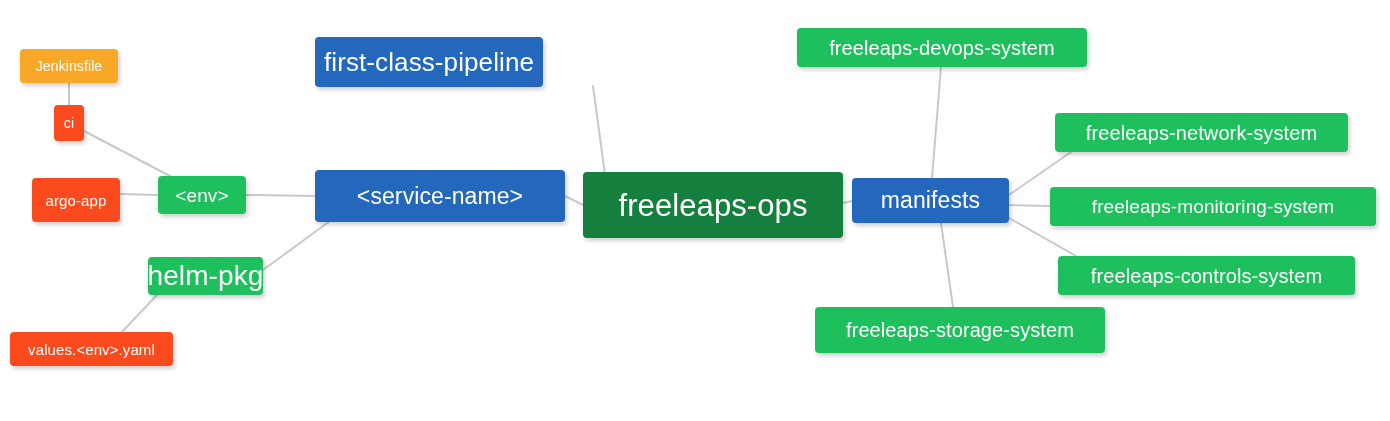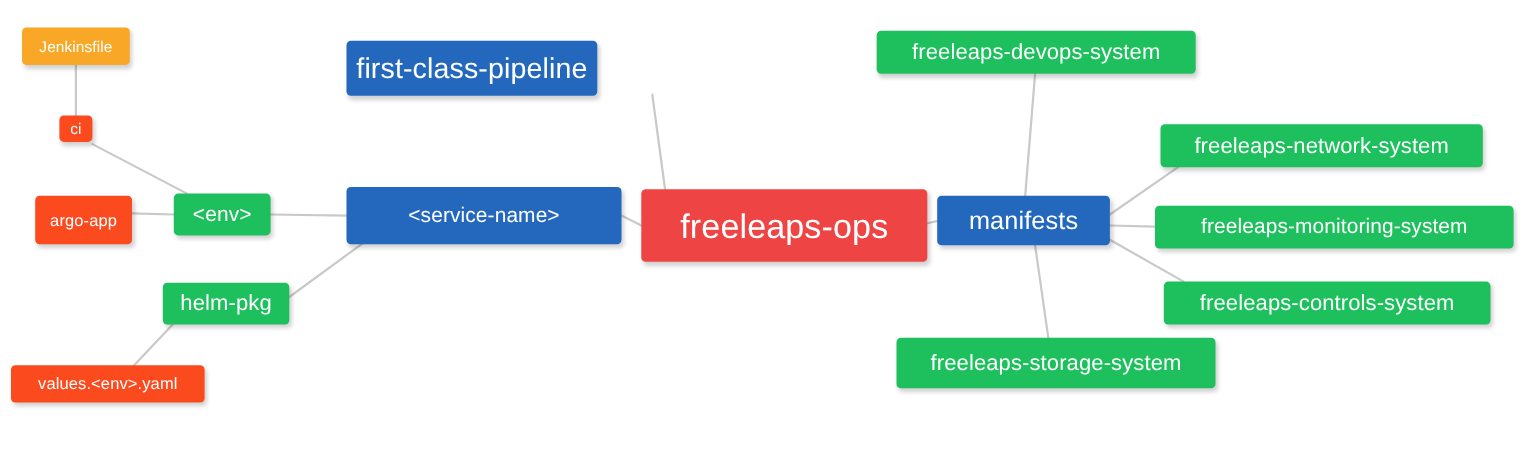--- a/index.html
+++ b/index.html
@@ -36,24 +36,24 @@
     justify-content: center;
     color: #ffffff;
     border-radius: 4px;
     white-space: nowrap;
     line-height: 1;
     letter-spacing: 0.1px;
     box-shadow: 2px 3px 4px rgba(0,0,0,0.18);
     cursor: pointer;
     user-select: none;
   }
-  .node.root        { background: #ef4444; }
+  .node.root        { background: #15803d; }
   .node.blue        { background: #2468be; }
   .node.green       { background: #1dc05c; }
-  .node.orange      { background: #f9a726; }
+  .node.orange      { background: #f9a726; margin-top: 24px; }
   .node.red         { background: #fb4a1e; }
 </style>
 </head>
 <body>
 
 <div id="canvas">
   <svg id="edge-layer" viewBox="0 0 1390 421" width="1390" height="421" xmlns="http://www.w3.org/2000/svg">
       <line x1="583" y1="205" x2="565" y2="196" stroke="#c9c9c9" stroke-width="2" stroke-linecap="round"></line>
       <line x1="605" y1="175" x2="593" y2="86" stroke="#c9c9c9" stroke-width="2" stroke-linecap="round"></line>
       <line x1="843" y1="203" x2="852" y2="201" stroke="#c9c9c9" stroke-width="2" stroke-linecap="round"></line>
@@ -63,27 +63,27 @@
       <line x1="170" y1="176" x2="84" y2="131" stroke="#c9c9c9" stroke-width="2" stroke-linecap="round"></line>
       <line x1="69" y1="105" x2="69" y2="59" stroke="#c9c9c9" stroke-width="2" stroke-linecap="round"></line>
       <line x1="157" y1="295" x2="120" y2="334" stroke="#c9c9c9" stroke-width="2" stroke-linecap="round"></line>
       <line x1="932" y1="178" x2="941" y2="67" stroke="#c9c9c9" stroke-width="2" stroke-linecap="round"></line>
       <line x1="1009" y1="195" x2="1071" y2="152" stroke="#c9c9c9" stroke-width="2" stroke-linecap="round"></line>
       <line x1="1009" y1="205" x2="1050" y2="206" stroke="#c9c9c9" stroke-width="2" stroke-linecap="round"></line>
       <line x1="1009" y1="218" x2="1076" y2="256" stroke="#c9c9c9" stroke-width="2" stroke-linecap="round"></line>
       <line x1="941" y1="223" x2="953" y2="307" stroke="#c9c9c9" stroke-width="2" stroke-linecap="round"></line>
     </svg>
 <div class="node root" style="left: 583px; top: 172px; width: 260px; height: 66px; font-size: 31px;">freeleaps-ops</div>
-    <div class="node blue" style="left: 315px; top: 170px; width: 250px; height: 52px; font-size: 19px;">&lt;service-name&gt;</div>
+    <div class="node blue" style="left: 315px; top: 170px; width: 250px; height: 52px; font-size: 23px;">&lt;service-name&gt;</div>
     <div class="node blue" style="left: 315px; top: 37px; width: 228px; height: 50px; font-size: 26px;">first-class-pipeline</div>
     <div class="node green" style="left: 158px; top: 176px; width: 88px; height: 38px; font-size: 19px;">&lt;env&gt;</div>
     <div class="node blue" style="left: 852px; top: 178px; width: 157px; height: 45px; font-size: 23px;">manifests</div>
-    <div class="node green" style="left: 148px; top: 257px; width: 115px; height: 38px; font-size: 20px;">helm-pkg</div>
+    <div class="node green" style="left: 148px; top: 257px; width: 115px; height: 38px; font-size: 28px;">helm-pkg</div>
     <div class="node green" style="left: 797px; top: 28px; width: 290px; height: 39px; font-size: 20px;">freeleaps-devops-system</div>
     <div class="node green" style="left: 1055px; top: 113px; width: 293px; height: 39px; font-size: 20px; text-align: center;">freeleaps-network-system</div>
     <div class="node green" style="left: 1050px; top: 187px; width: 326px; height: 39px; font-size: 19px;">freeleaps-monitoring-system</div>
     <div class="node green" style="left: 1058px; top: 256px; width: 297px; height: 39px; font-size: 20px; text-align: center;">freeleaps-controls-system</div>
     <div class="node green" style="left: 815px; top: 307px; width: 290px; height: 46px; font-size: 20px;">freeleaps-storage-system</div>
     <div class="node orange" style="left: 20px; top: 25px; width: 98px; height: 34px; font-size: 14px;">Jenkinsfile</div>
-    <div class="node red" style="left: 54px; top: 105px; width: 30px; height: 24px; font-size: 14px;">ci</div>
+    <div class="node red" style="left: 54px; top: 105px; width: 30px; height: 36px; font-size: 14px;">ci</div>
     <div class="node red" style="left: 32px; top: 178px; width: 88px; height: 44px; font-size: 15px;">argo-app</div>
-    <div class="node red" style="left: 10px; top: 332px; width: 176px; height: 34px; font-size: 15px;">values.&lt;env&gt;.yaml</div>
+    <div class="node red" style="left: 10px; top: 332px; width: 163px; height: 34px; font-size: 15px;">values.&lt;env&gt;.yaml</div>
   </div>
 
 </body></html>

